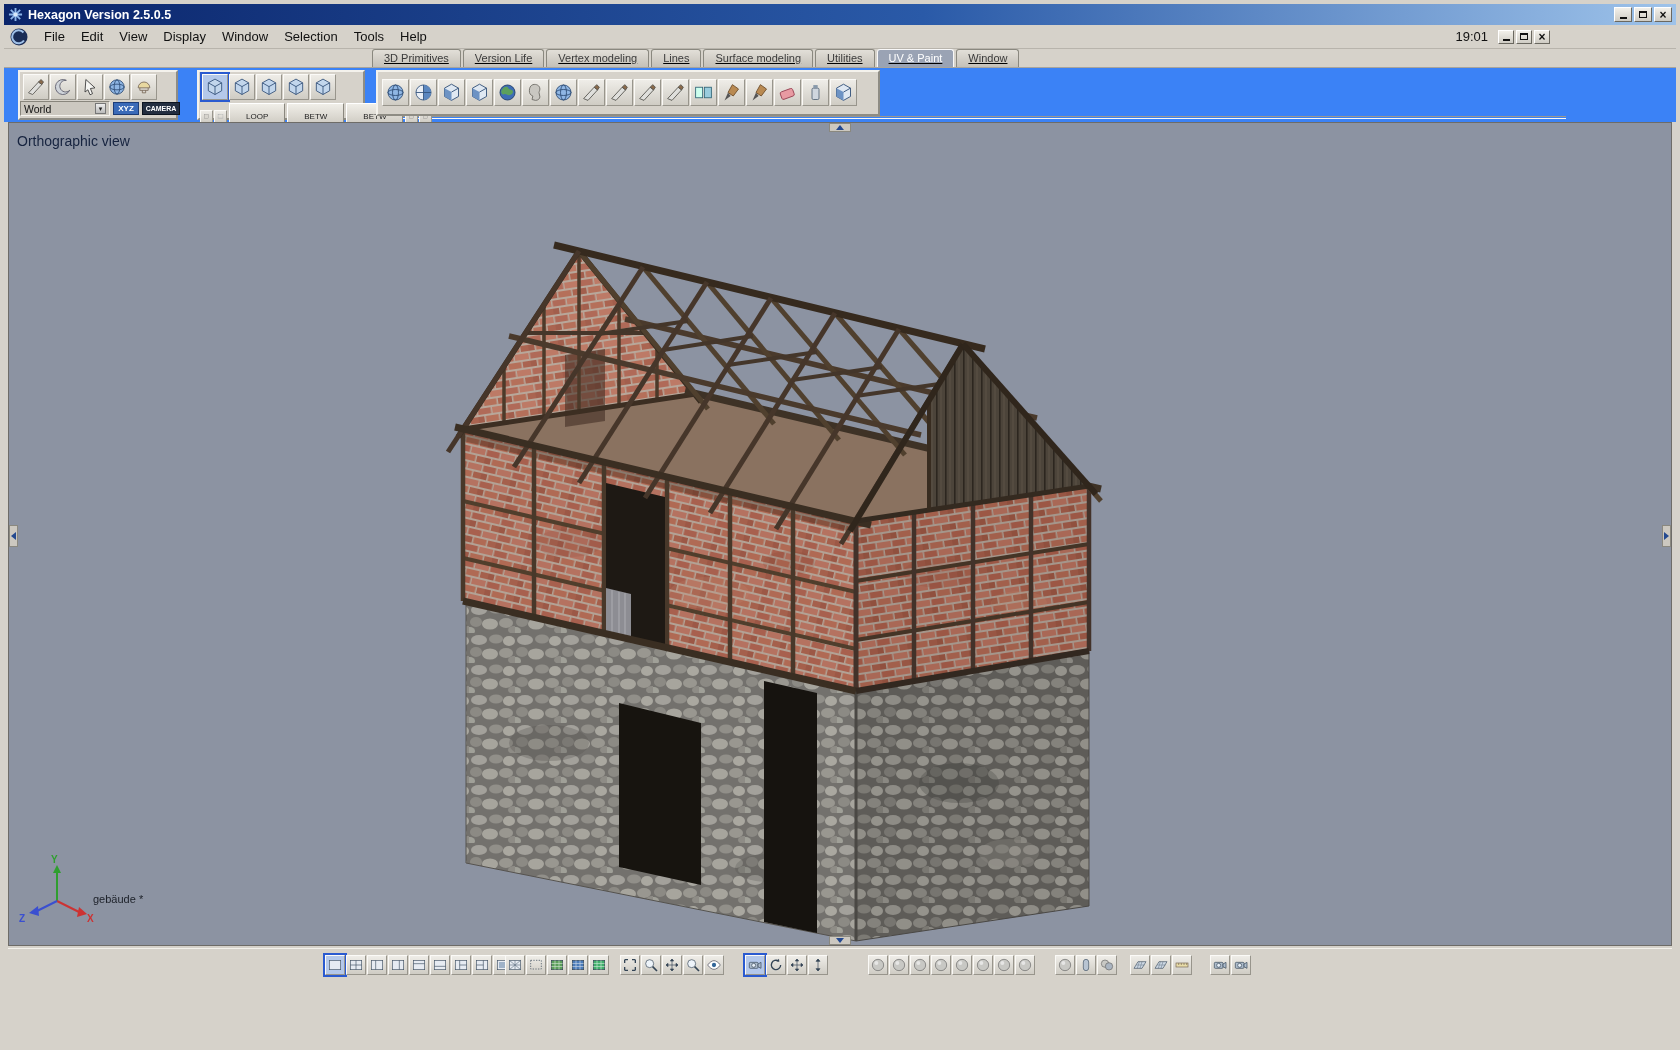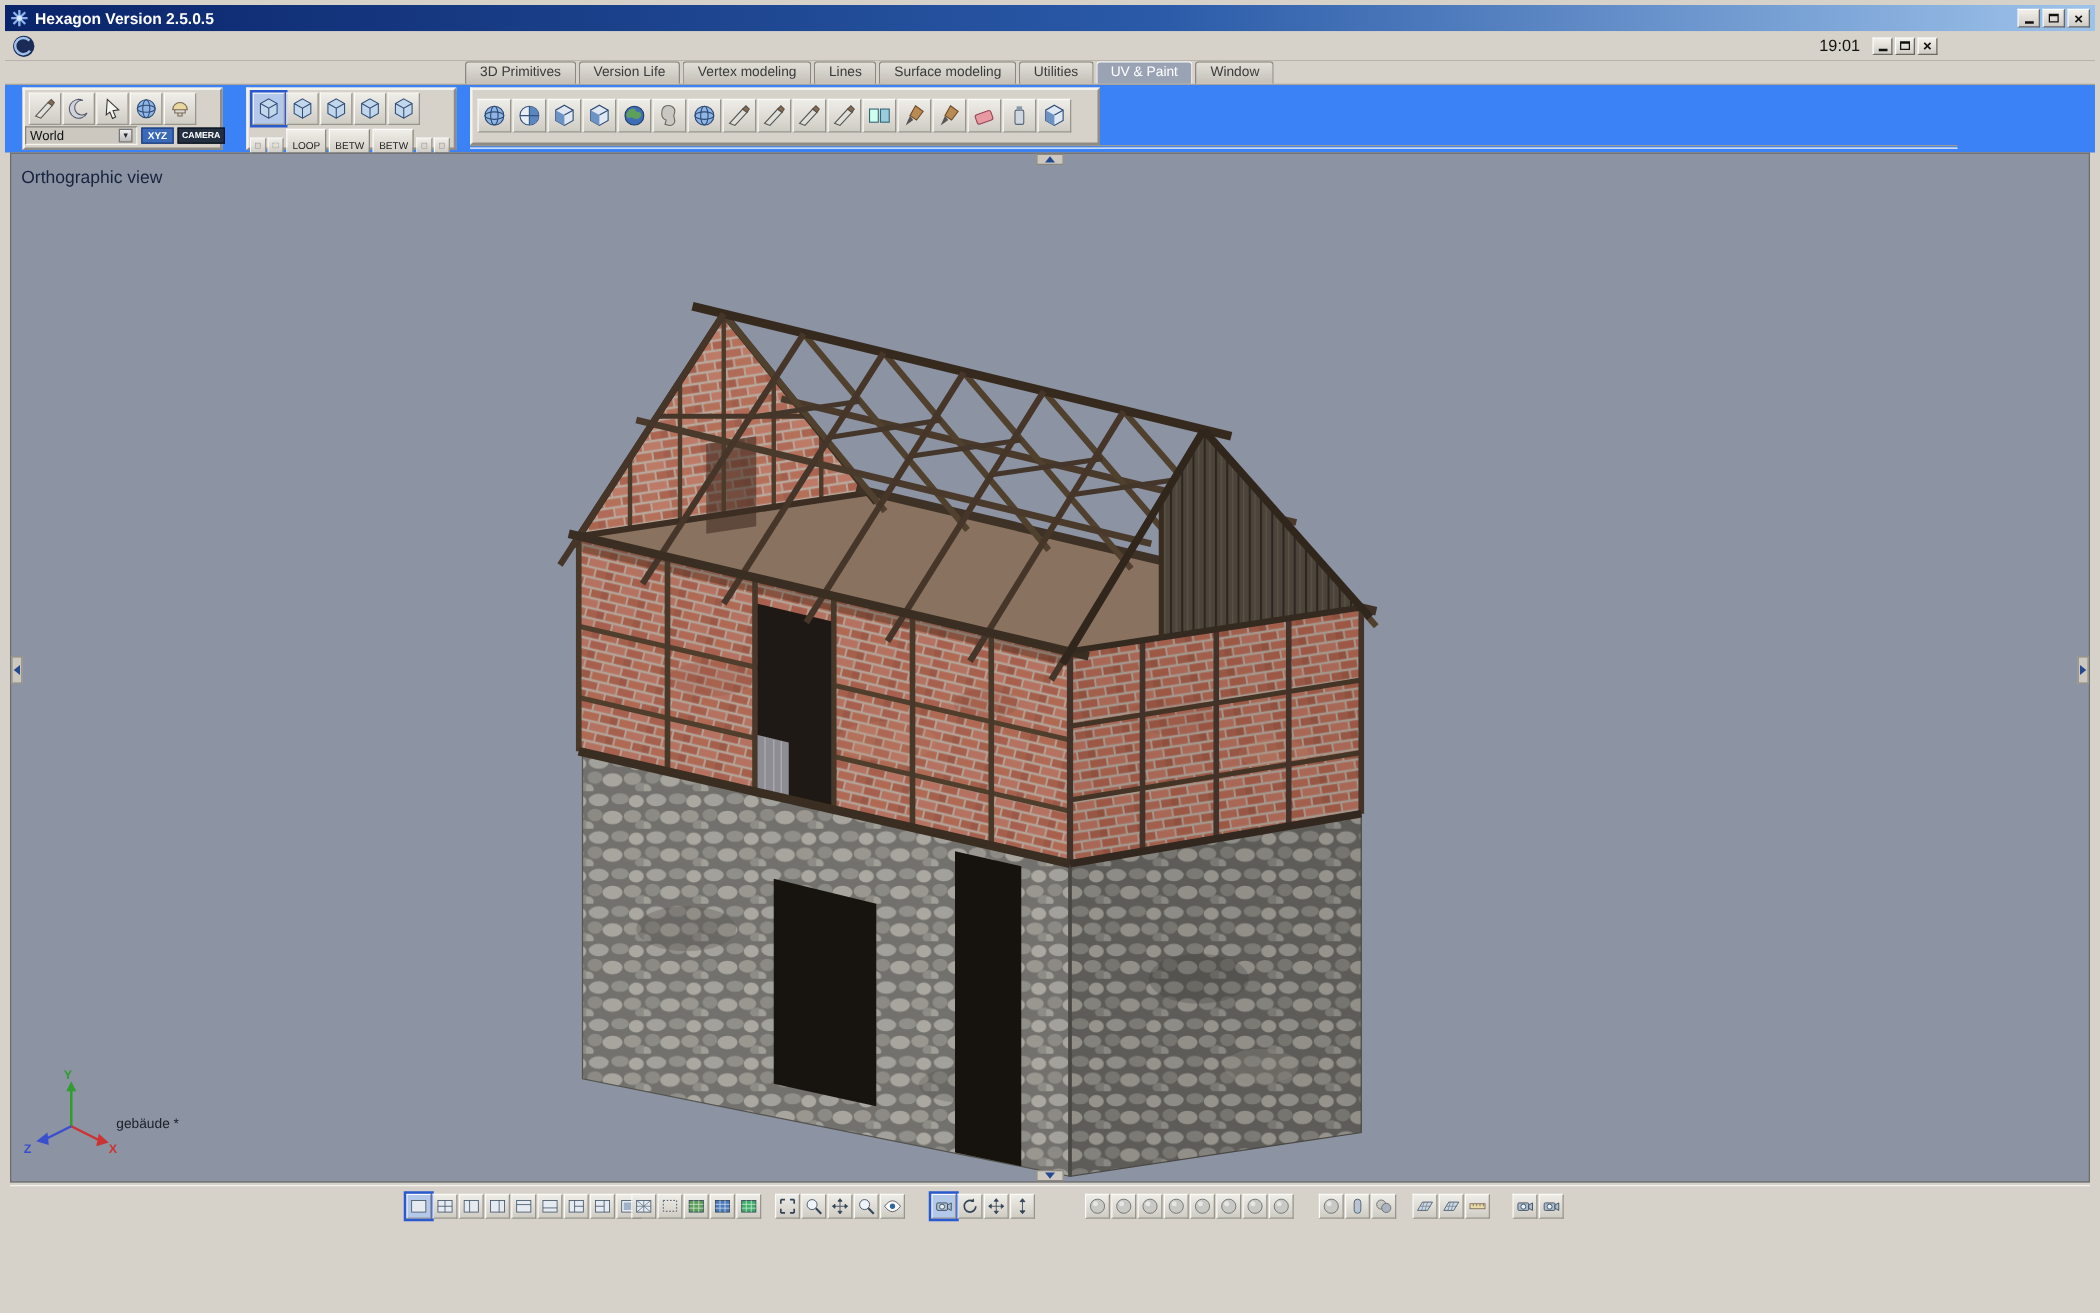--- a/index.html
+++ b/index.html
@@ -22,21 +22,21 @@
   .menubar { position:absolute; left:4px; top:25px; right:4px; height:24px; background:#d6d2ca;
     border-bottom:1px solid #b8b4ac; display:flex; align-items:center; padding:0 6px; font-size:13px; color:#111; }
   .logo { width:18px; height:18px; margin-right:8px; flex:0 0 auto; }
   .menu-item { padding:3px 8px; cursor:default; }
   .menubar .right { margin-left:auto; display:flex; align-items:center; gap:10px; margin-right:120px; }
   .clock { font-size:13px; color:#111; }
   .cbtn { width:16px; height:14px; }
 
   .tabrow { position:absolute; left:4px; top:49px; right:4px; height:19px; background:#d6d2ca;
     border-bottom:1px solid #a8a49c; }
-  .tabstrip { position:absolute; left:368px; bottom:0; display:flex; gap:2px; align-items:flex-end; }
+  .tabstrip { position:absolute; left:368px; bottom:0; display:flex; gap:2px; align-items:flex-end;text-decoration:underline; }
   .tab { font-size:11px; color:#3a3a3a; background:linear-gradient(#e2dfd8,#c4c0b8);
     border:1px solid #8a887f; border-bottom:none; border-radius:3px 3px 0 0; padding:2px 11px 3px; }
   .tab.active { background:#9aa3b4; color:#fff; border:1px solid #f8f8f8; border-bottom:none; }
 
   
   .toolbar { position:absolute; left:4px; top:68px; right:4px; height:54px; background:#3b82f6; }
   .panel { position:absolute; top:2px; background:#d6d2ca; border:2px solid; border-color:#f4f2ec #8e8c84 #8e8c84 #f4f2ec; }
   .iconrow { display:flex; gap:1px; align-items:center; }
   .icon { background:linear-gradient(#efede8,#cfccc4); border:1px solid; border-color:#fbfaf7 #98958c #98958c #fbfaf7;
     padding:2px; flex:0 0 auto; }
@@ -48,21 +48,21 @@
   .dropdown { display:flex; align-items:center; width:90px; height:15px; background:#ccc8c0;
     border:1px solid; border-color:#88857c #f6f4ef #f6f4ef #88857c; font-size:10.5px; padding:0 3px; color:#111; }
   .dropdown .arrow { margin-left:auto; width:11px; height:11px; background:linear-gradient(#eee,#bbb);
     border:1px solid #777; font-size:7px; line-height:10px; text-align:center; color:#222; }
   .btn-xyz { width:26px; height:13px; background:#3a6ab8; color:#fff; border:1px solid #1c3c78;
     font-size:8px; font-weight:bold; text-align:center; line-height:12px; }
   .btn-camera { width:38px; height:13px; background:#232e40; color:#fff; border:1px solid #0c1420;
     font-size:7px; font-weight:bold; text-align:center; line-height:12px; }
   .mini-btn { height:26px; background:linear-gradient(#f0eee8,#c8c4bb); border:1px solid;
     border-color:#fff #8a877e #8a877e #fff; font-size:8px; font-family:"Liberation Sans",sans-serif;
-    padding:0 4px; color:#222; line-height:11px; }
+    padding:0 16px; color:#222; line-height:11px; }
 
   
   .viewport { position:absolute; left:8px; top:122px; width:1664px; height:824px; background:#8c93a2;
     border:1px solid #6e6c68; overflow:hidden; }
   .vp-label { position:absolute; left:8px; top:10px; font-size:14px; color:#16233f; }
   .obj-label { position:absolute; left:84px; top:770px; font-size:11px; color:#1c2028; }
   .collapse { position:absolute; background:#ccc8c0; border:1px solid #8a887f; display:flex;
     align-items:center; justify-content:center; }
   .c-top { left:50%; margin-left:-11px; top:0; width:22px; height:9px; }
   .c-bottom { left:50%; margin-left:-11px; bottom:0; width:22px; height:9px; }
@@ -105,20 +105,30 @@
   </span>
 </div>
 
 <div class="menubar">
   <span class="logo">
     <svg viewBox="0 0 18 18">
         <circle cx="9" cy="9" r="8.5" fill="#1a2c55"></circle>
         <path d="M13.5 4.5A6.5 6.5 0 1 0 14 12.5" fill="none" stroke="#9fc0e8" stroke-width="2"></path>
       </svg>
   </span>
+  <span style="display:flex">
+      <span class="menu-item">File</span>
+      <span class="menu-item">Edit</span>
+      <span class="menu-item">View</span>
+      <span class="menu-item">Display</span>
+      <span class="menu-item">Window</span>
+      <span class="menu-item">Selection</span>
+      <span class="menu-item">Tools</span>
+      <span class="menu-item">Help</span>
+    </span>
   <span class="right">
     <span class="clock">19:01</span>
     <span class="winbtns">
       <span class="wbtn cbtn">
           <span class="mini"></span>
         </span>
       <span class="wbtn cbtn">
           <span class="maxi"></span>
         </span>
       <span class="wbtn cbtn">

